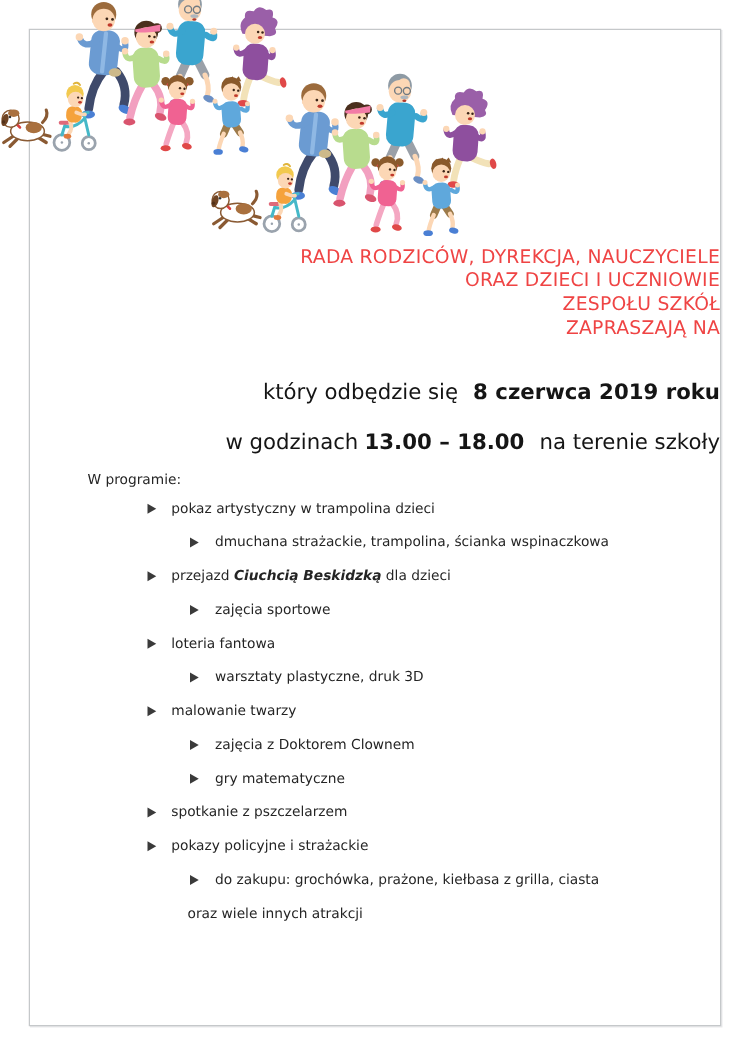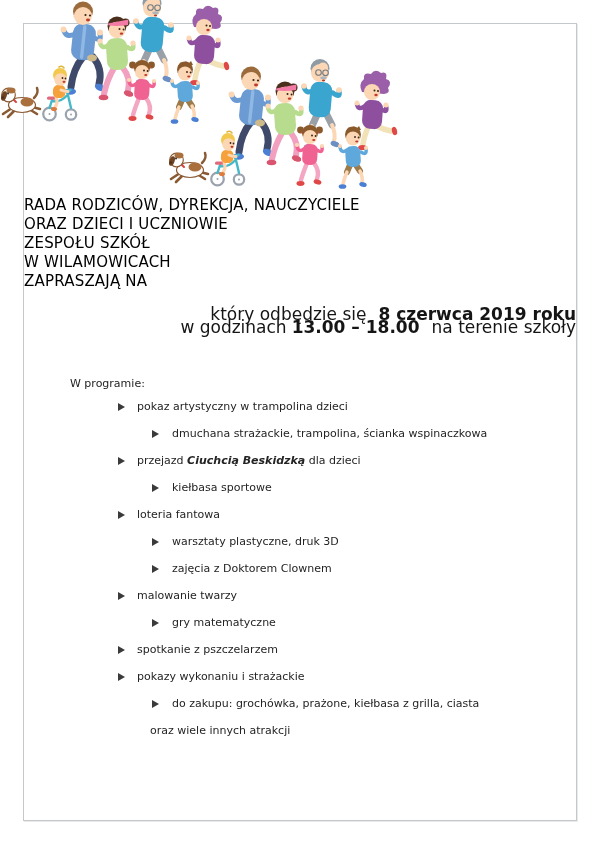--- a/index.html
+++ b/index.html
@@ -9,21 +9,21 @@
     color:#1c1c1c;overflow:hidden;
   }
   .frame{
     position:absolute;left:23px;top:23px;width:552px;height:796px;
     border:1px solid #c5c8ca;box-shadow:1px 1px 0 #e9eaeb;
     background:transparent;
   }
   .illustration{position:absolute;left:0;top:0;}
   .header-block{
     position:absolute;left:24px;top:196px;width:552px;
-    text-align:left;font-size:15px;line-height:19px;color:#000000;
+    text-align:right;font-size:15px;line-height:19px;color:#ef4444;
     letter-spacing:.2px;
   }
   .event-line{
     position:absolute;left:24px;width:552px;text-align:right;
     font-size:17px;color:#151515;
   }
   .event-line .b{font-weight:bold;}
   .gap-l{margin-left:12px;}
   .gap-s{margin-left:5px;}
   .program{position:absolute;left:70px;top:377px;width:480px;font-size:11px;color:#242424;}
@@ -205,78 +205,77 @@
       </g>
     </defs>
     <use href="#family" x="-3" y="-5"></use>
     <use href="#family" x="165" y="60"></use>
   </svg>
 
   <div class="header-block">
     <div>RADA RODZICÓW, DYREKCJA, NAUCZYCIELE</div>
     <div>ORAZ DZIECI I UCZNIOWIE</div>
     <div>ZESPOŁU SZKÓŁ</div>
-    <div>W WILAMOWICACH</div>
     <div>ZAPRASZAJĄ NA</div>
   </div>
 
   <div class="event-line" style="top:304px;">
     <span>który odbędzie się</span><span class="b gap-l">8 czerwca 2019 roku</span>
   </div>
 
-  <div class="event-line" style="top:317px;">
+  <div class="event-line" style="top:344px;">
     <span>w godzinach</span><span class="b gap-s">13.00 – 18.00</span><span class="gap-l">na terenie szkoły</span>
   </div>
 
   <div class="program">
     <div class="program-title">W programie:</div>
 
     <div class="pitem lvl1">
       <span class="bullet"></span>
       <span>pokaz artystyczny w trampolina dzieci</span>
     </div>
     <div class="pitem lvl2">
       <span class="bullet"></span>
       <span>dmuchana strażackie, trampolina, ścianka wspinaczkowa</span>
     </div>
     <div class="pitem lvl1">
       <span class="bullet"></span>
       <span>przejazd </span><span class="ital">Ciuchcią Beskidzką</span><span> dla dzieci</span>
     </div>
     <div class="pitem lvl2">
       <span class="bullet"></span>
-      <span>kiełbasa sportowe</span>
+      <span>zajęcia sportowe</span>
     </div>
     <div class="pitem lvl1">
       <span class="bullet"></span>
       <span>loteria fantowa</span>
     </div>
     <div class="pitem lvl2">
       <span class="bullet"></span>
       <span>warsztaty plastyczne, druk 3D</span>
     </div>
+    <div class="pitem lvl1">
+      <span class="bullet"></span>
+      <span>malowanie twarzy</span>
+    </div>
     <div class="pitem lvl2">
       <span class="bullet"></span>
       <span>zajęcia z Doktorem Clownem</span>
     </div>
-    <div class="pitem lvl1">
-      <span class="bullet"></span>
-      <span>malowanie twarzy</span>
-    </div>
     <div class="pitem lvl2">
       <span class="bullet"></span>
       <span>gry matematyczne</span>
     </div>
     <div class="pitem lvl1">
       <span class="bullet"></span>
       <span>spotkanie z pszczelarzem</span>
     </div>
     <div class="pitem lvl1">
       <span class="bullet"></span>
-      <span>pokazy wykonaniu i strażackie</span>
+      <span>pokazy policyjne i strażackie</span>
     </div>
     <div class="pitem lvl2">
       <span class="bullet"></span>
       <span>do zakupu: grochówka, prażone, kiełbasa z grilla, ciasta</span>
     </div>
     <div class="pitem lvl0">
       <span>oraz wiele innych atrakcji</span>
     </div>
   </div>
 

